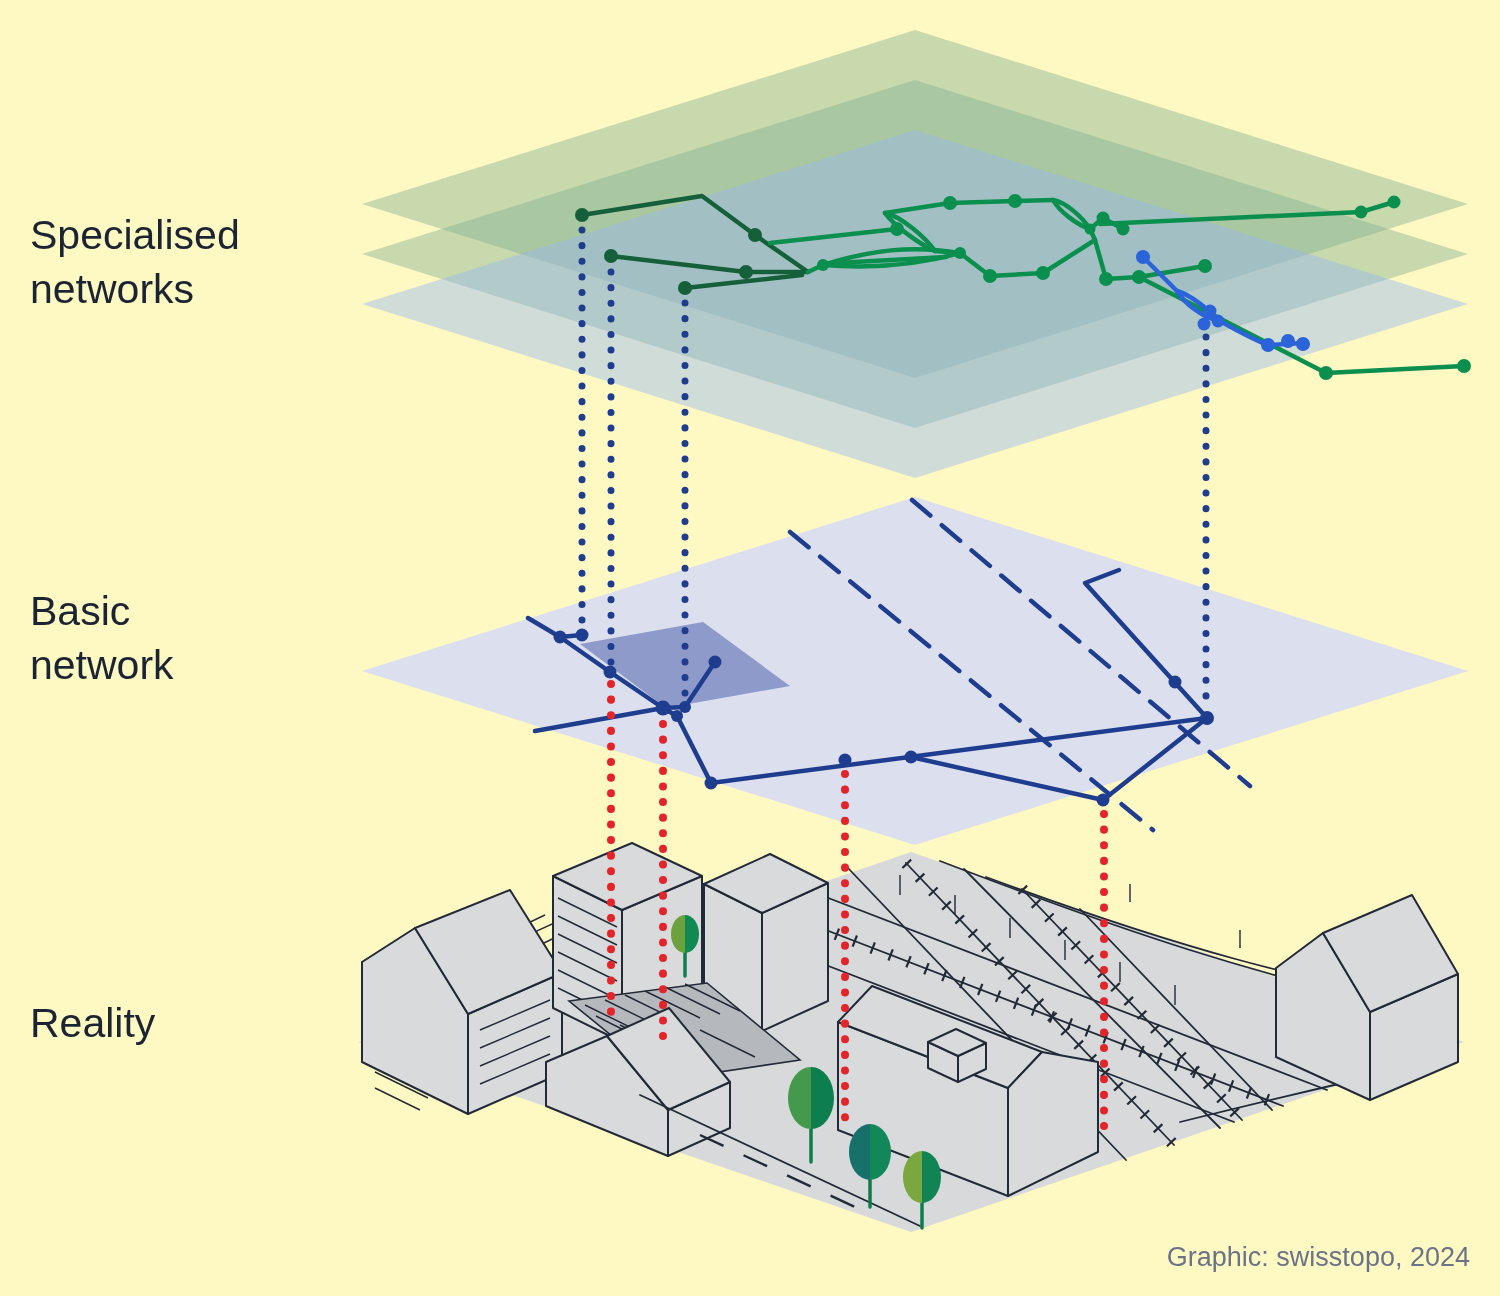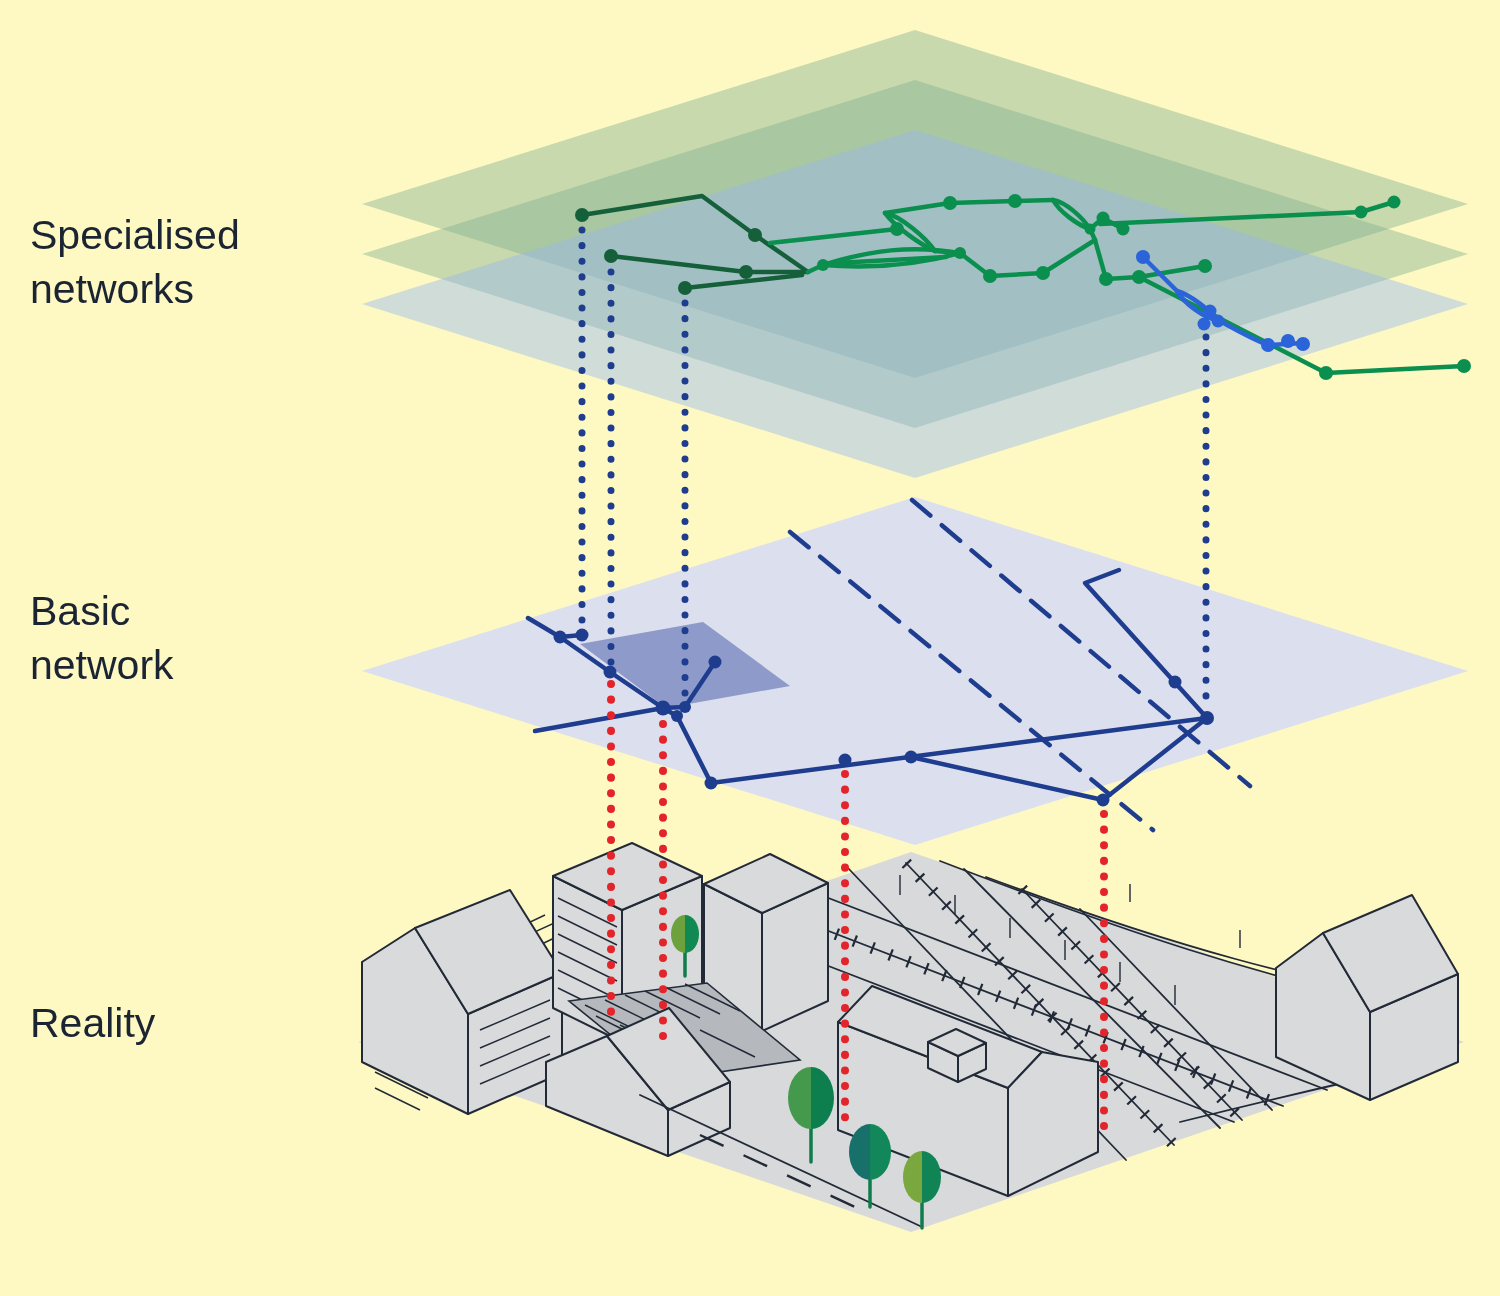--- a/index.html
+++ b/index.html
@@ -270,13 +270,14 @@
       <line class="dots-red" x1="845" y1="774" x2="845" y2="1126"></line>
       <line class="dots-red" x1="1104" y1="814" x2="1104" y2="1140"></line>
     </g>
   </svg>
 
   <div class="layer-label" id="lbl-specialised">Specialised
 networks</div>
   <div class="layer-label" id="lbl-basic">Basic
 network</div>
   <div class="layer-label" id="lbl-reality">Reality</div>
+  <div id="caption">Graphic: swisstopo, 2024</div>
 </div>
 
 </body></html>

